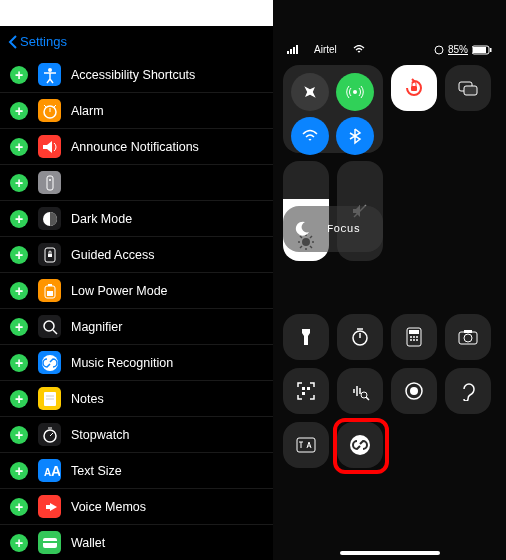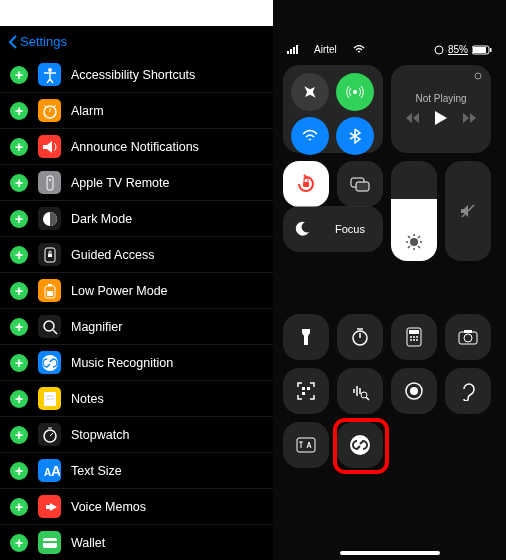--- a/index.html
+++ b/index.html
@@ -23,21 +23,21 @@
 .tile { background: rgba(60,60,60,0.55); border-radius: 16px; display: flex; align-items: center; justify-content: center; position: relative; }
 .tile-2x2 { width: 100px; height: 88px; }
 .tile-1x1 { width: 46px; height: 46px; }
 .tile-2x1 { width: 100px; height: 46px; }
 .tile-1x2 { width: 46px; height: 100px; }
 .conn { display: grid; grid-template-columns: 1fr 1fr; gap: 6px; padding: 8px; }
 .cbtn { width: 38px; height: 38px; border-radius: 50%; display: flex; align-items: center; justify-content: center; }
 .media { flex-direction: column; gap: 6px; }
 .media-title { font-size: 10px; color: #bbb; }
 .media-ctrl { display: flex; gap: 14px; align-items: center; }
-.focus { justify-content: flex-start; gap: 24px; padding-left: 10px; font-size: 11px; }
+.focus { justify-content: flex-start; gap: 16px; padding-left: 10px; font-size: 11px; font-family: Liberation Mono, monospace; }
 .bright { background: rgba(60,60,60,0.55); position: relative; overflow: hidden; }
 .bright-fill { position: absolute; bottom: 0; left: 0; right: 0; background: #fff; height: 62%; }
 .small-grid { display: flex; flex-wrap: wrap; gap: 8px; width: 212px; }
 .highlight { position: absolute; border: 4px solid #ff0000; border-radius: 12px; pointer-events: none; }
 .airplay-dot { position: absolute; top: 6px; right: 8px; width: 10px; height: 10px; }
 svg { display: block; }
 </style>
 </head>
 <body>
 
@@ -84,21 +84,20 @@
     <div class="label">Announce Notifications</div>
       </div>
       <div class="row">
         <div class="add">+</div>
     <div class="iconbox" style="background:#8e8e93">
           <svg width="20" height="20" viewBox="0 0 20 20">
             <rect x="7" y="3" width="6" height="14" rx="2" stroke="#fff" fill="none"></rect>
             <circle cx="10" cy="7" r="1" fill="#fff"></circle>
           </svg>
         </div>
-    <div class="label">Apple TV Remote</div>
       </div>
       <div class="row">
         <div class="add">+</div>
     <div class="iconbox" style="background:#1c1c1e">
           <svg width="20" height="20" viewBox="0 0 20 20">
             <circle cx="10" cy="10" r="7" fill="#fff"></circle>
             <path d="M10 3 A7 7 0 0 1 10 17 Z" fill="#555"></path>
           </svg>
         </div>
     <div class="label">Dark Mode</div>
@@ -246,37 +245,20 @@
             <path d="M2 7 Q9 0 16 7 M5 10 Q9 6 13 10 M8 13 Q9 12 10 13" stroke="#fff" stroke-width="1.5" fill="none"></path>
           </svg>
         </div>
       <div class="cbtn" style="background:#0a84ff;">
           <svg width="18" height="18" viewBox="0 0 18 18">
             <path d="M9 2 L9 16 L14 12 L4 6 M9 2 L14 6 L4 12" stroke="#fff" stroke-width="1.5" fill="none"></path>
           </svg>
         </div>
     </div>
 
-    <div class="tile tile-2x2 media">
-      <svg class="airplay-dot" viewBox="0 0 10 10">
-          <circle cx="5" cy="5" r="3" stroke="#999" fill="none"></circle>
-        </svg>
-      <div class="media-title">Not Playing</div>
-      <div class="media-ctrl">
-        <svg width="14" height="12" viewBox="0 0 14 12">
-            <path d="M7 6 L13 1 L13 11 Z M0 6 L6 1 L6 11 Z" fill="#666"></path>
-          </svg>
-        <svg width="14" height="16" viewBox="0 0 14 16">
-            <path d="M1 1 L13 8 L1 15 Z" fill="#fff"></path>
-          </svg>
-        <svg width="14" height="12" viewBox="0 0 14 12">
-            <path d="M1 1 L7 6 L1 11 Z M8 1 L14 6 L8 11 Z" fill="#666"></path>
-          </svg>
-      </div>
-    </div>
 
     <div class="tile tile-1x1" style="background:#fff;">
         <svg width="22" height="22" viewBox="0 0 22 22">
           <path d="M11 4 A7 7 0 1 1 4 11" stroke="#ff3b30" stroke-width="2" fill="none"></path>
           <path d="M9 2 L11 4 L9 6" stroke="#ff3b30" stroke-width="2" fill="none"></path>
           <rect x="8" y="9" width="6" height="5" rx="1" fill="#ff3b30"></rect>
           <path d="M9 9 L9 7 A2 2 0 0 1 13 7 L13 9" stroke="#ff3b30" fill="none"></path>
         </svg>
       </div>
     <div class="tile tile-1x1">

